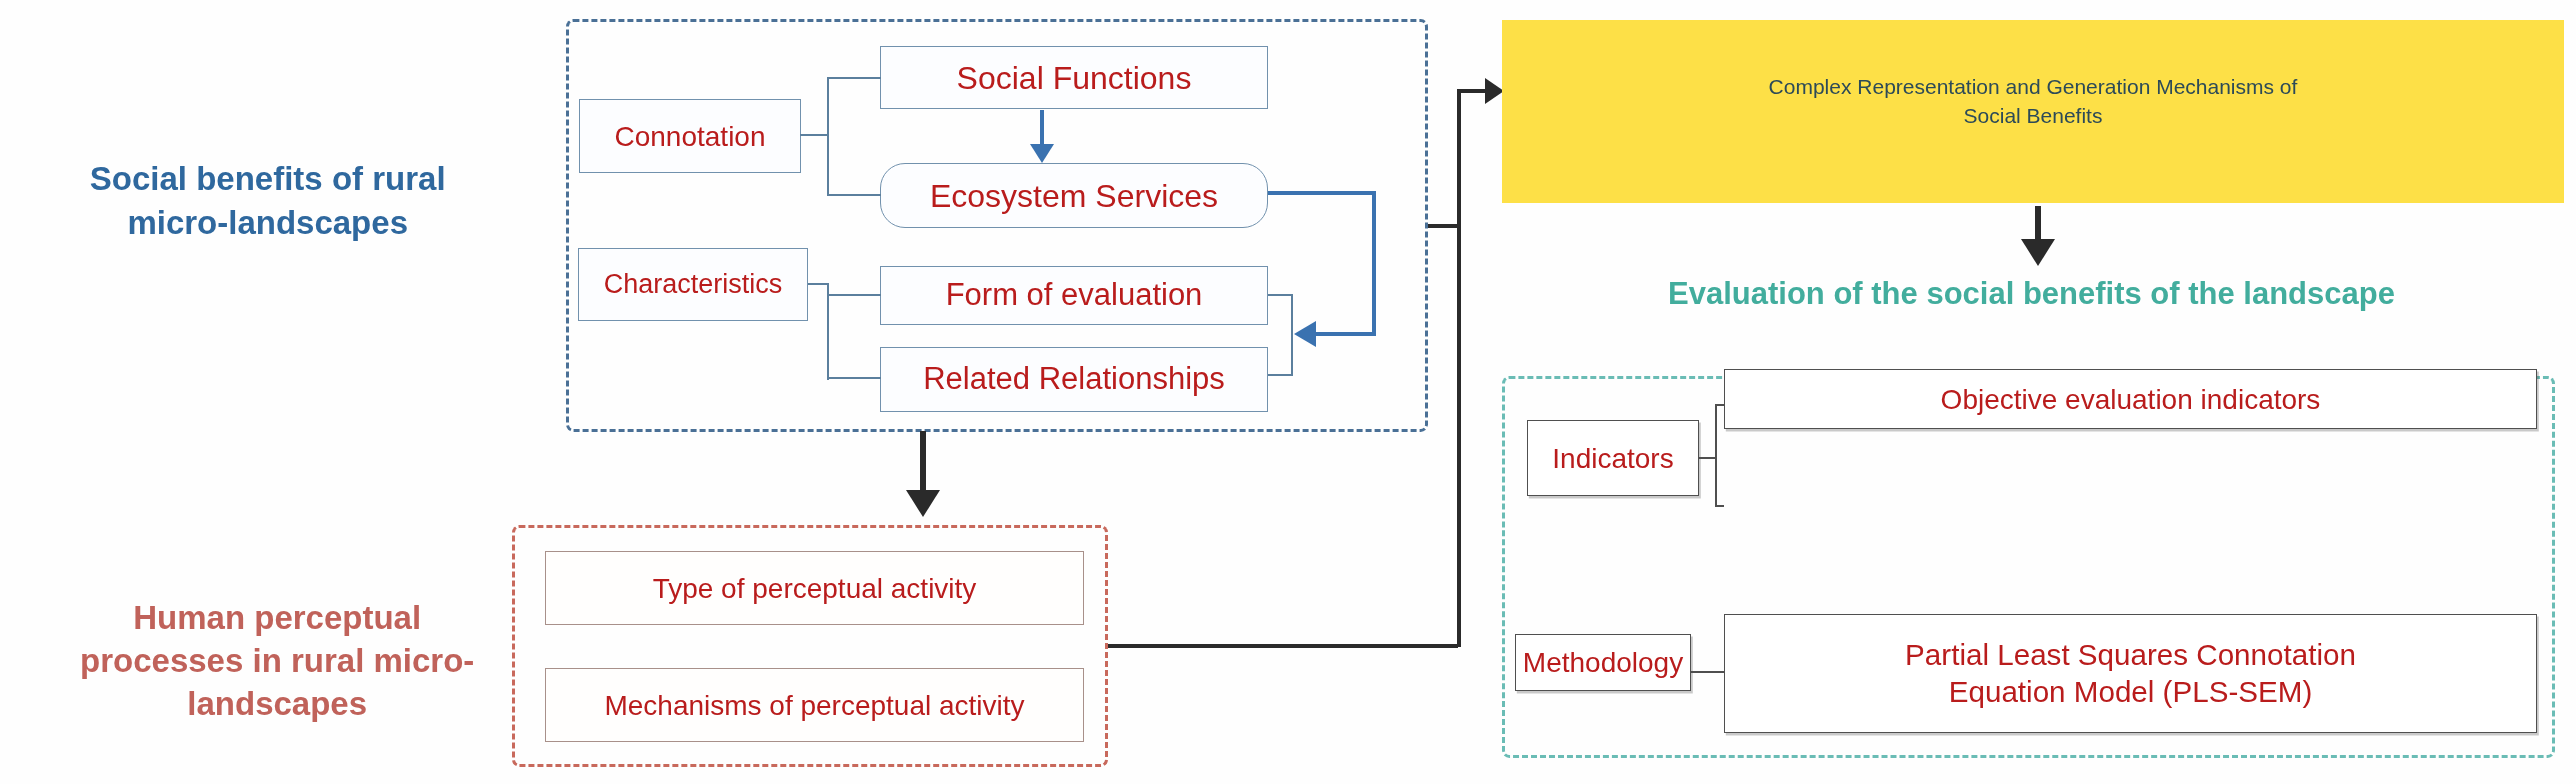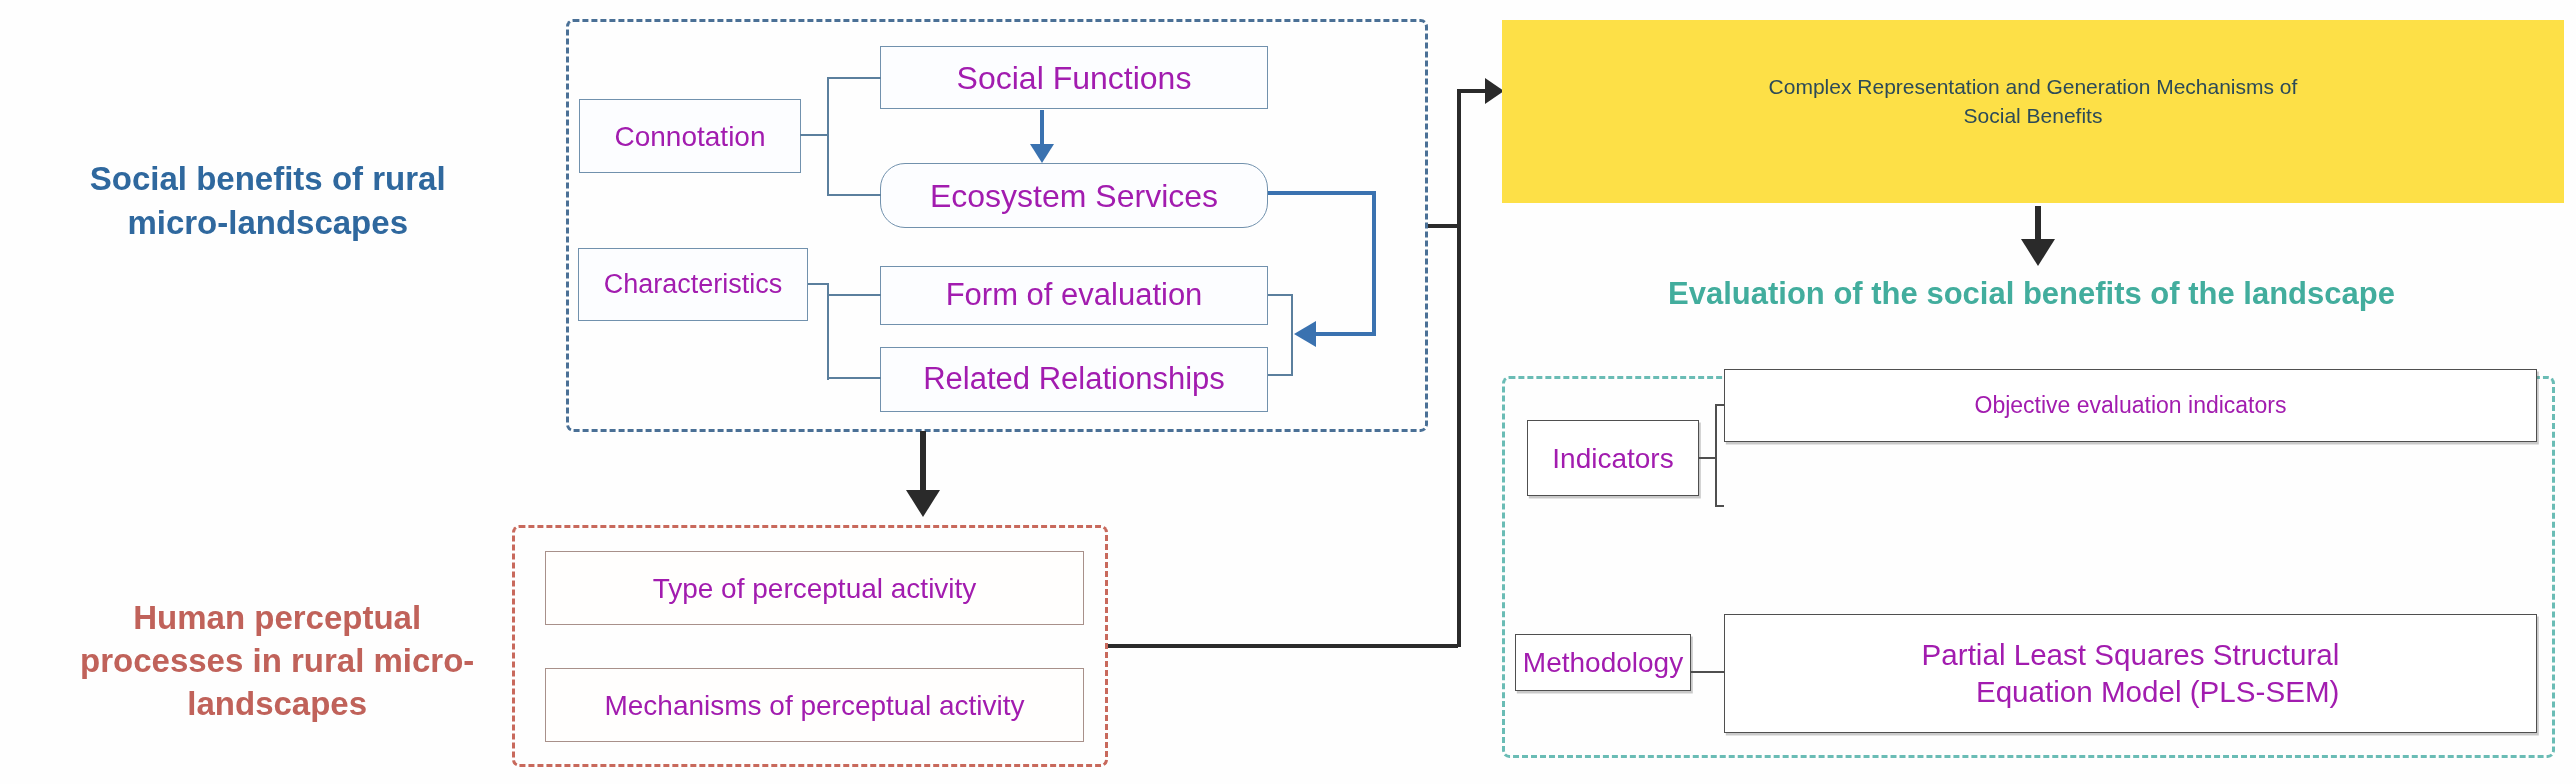--- a/index.html
+++ b/index.html
@@ -6,21 +6,21 @@
   .stage{
     position:relative;width:2576px;height:785px;background:#fefefe;
     font-family:"Liberation Sans","DejaVu Sans",sans-serif;overflow:hidden;
   }
   .lbl{position:absolute;text-align:center;font-weight:bold;white-space:pre-line;}
   .lbl-blue{color:#2f689e;}
   .lbl-orange{color:#c0625a;}
   .lbl-teal{color:#42ad9d;}
   .box{
     position:absolute;display:flex;align-items:center;justify-content:center;
-    text-align:right;white-space:pre-line;color:#a21caf;box-sizing:border-box;
+    text-align:center;white-space:pre-line;color:#b91c1c;box-sizing:border-box;
     font-size:28px;line-height:1.25;
   }
   .bx-blue{border:1.8px solid #7191ad;background:#fcfdff;}
   .bx-orange{border:1.8px solid #a8908a;background:#fffefd;}
   .bx-grey{border:1.8px solid #4f4f4f;background:#ffffff;box-shadow:1.8px 2.5px 0 rgba(80,80,80,0.30);}
   .dashed{position:absolute;border:3.7px dashed;border-radius:7.4px;box-sizing:border-box;background:transparent;}
   .dash-blue{border-color:#4a7096;}
   .dash-orange{border-color:#c8695c;}
   .dash-teal{border-color:#6abcb5;}
   .teal-fill{
@@ -93,23 +93,23 @@
   <div class="teal-fill" style="left:1502px;top:20.3px;width:1062px;height:183px;">Complex Representation and Generation Mechanisms of
 Social Benefits</div>
 
   <div class="ln c-black" style="left:2035px;top:206px;width:6.2px;height:33px;"></div>
   <div class="ah" style="left:2021px;top:239px;border-left:17px solid transparent;border-right:17px solid transparent;border-top:27px solid #2a2a2a;"></div>
 
   <div class="lbl lbl-teal" style="left:1508px;top:276px;width:1047px;font-size:31px;">Evaluation of the social benefits of the landscape</div>
 
   <div class="dashed dash-teal" style="left:1502px;top:376px;width:1053px;height:382px;"></div>
   <div class="box bx-grey" style="left:1527px;top:420px;width:172px;height:76px;">Indicators</div>
-  <div class="box bx-grey" style="left:1724px;top:369px;width:813px;height:73px;font-size:23px;">Objective evaluation indicators</div>
+  <div class="box bx-grey" style="left:1724px;top:369px;width:813px;height:60px;font-size:28px;">Objective evaluation indicators</div>
   <div class="box bx-grey" style="left:1515px;top:634px;width:176px;height:57px;">Methodology</div>
-  <div class="box bx-grey" style="left:1724px;top:614px;width:813px;height:119px;font-size:29.6px;">Partial Least Squares Structural
+  <div class="box bx-grey" style="left:1724px;top:614px;width:813px;height:119px;font-size:29.6px;">Partial Least Squares Connotation
 Equation Model (PLS-SEM)</div>
 
   <div class="ln c-grey" style="left:1699px;top:457px;width:17px;height:1.8px;"></div>
   <div class="ln c-grey" style="left:1715px;top:405px;width:1.8px;height:102px;"></div>
   <div class="ln c-grey" style="left:1715px;top:404px;width:8.6px;height:1.8px;"></div>
   <div class="ln c-grey" style="left:1715px;top:505px;width:8.6px;height:1.8px;"></div>
   <div class="ln c-grey" style="left:1691px;top:671px;width:33px;height:1.8px;"></div>
 
 </div>
 

